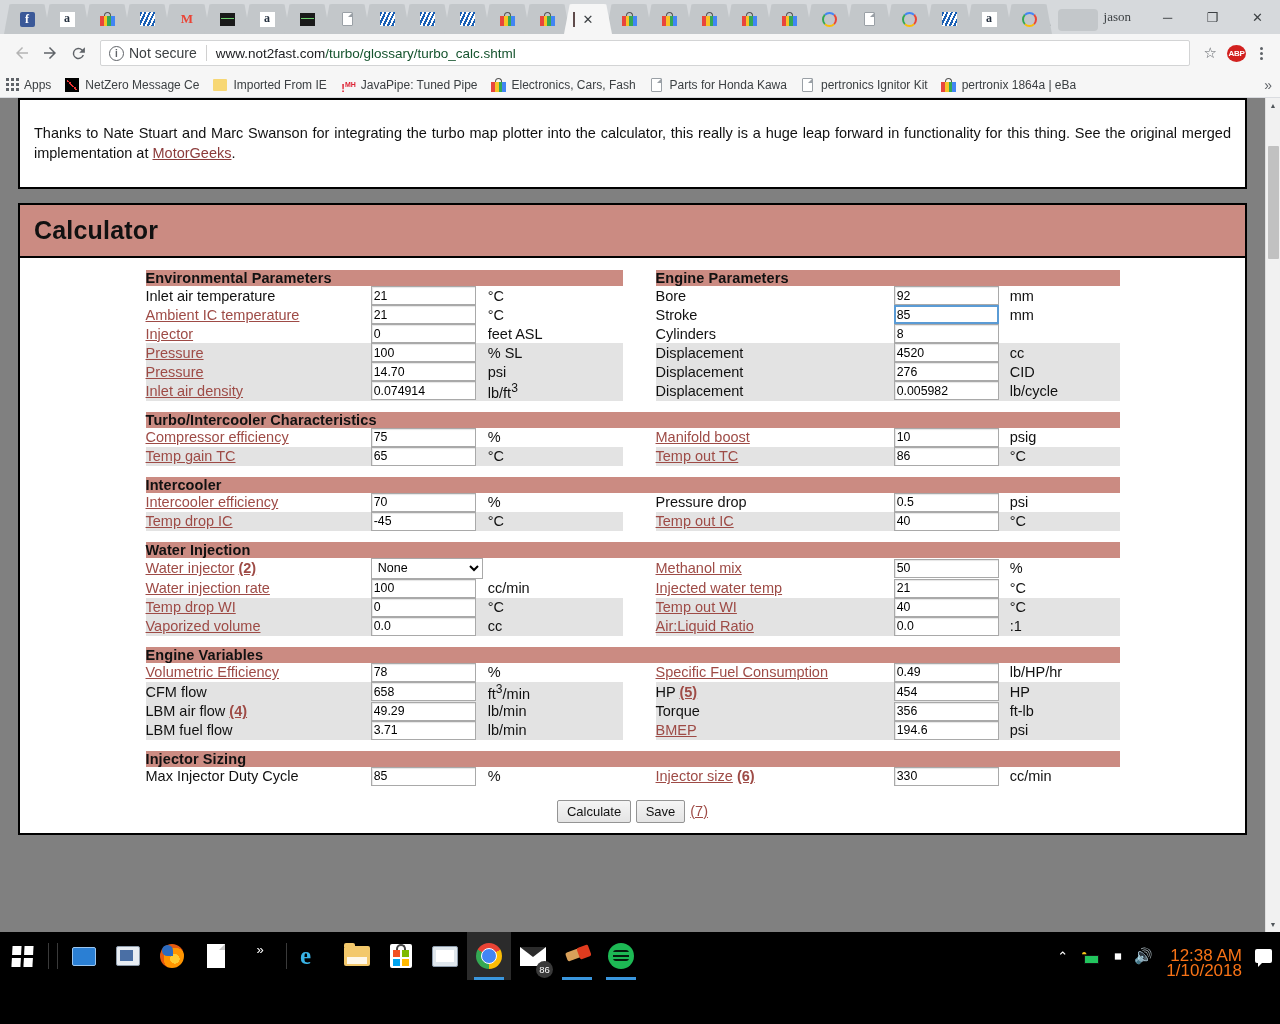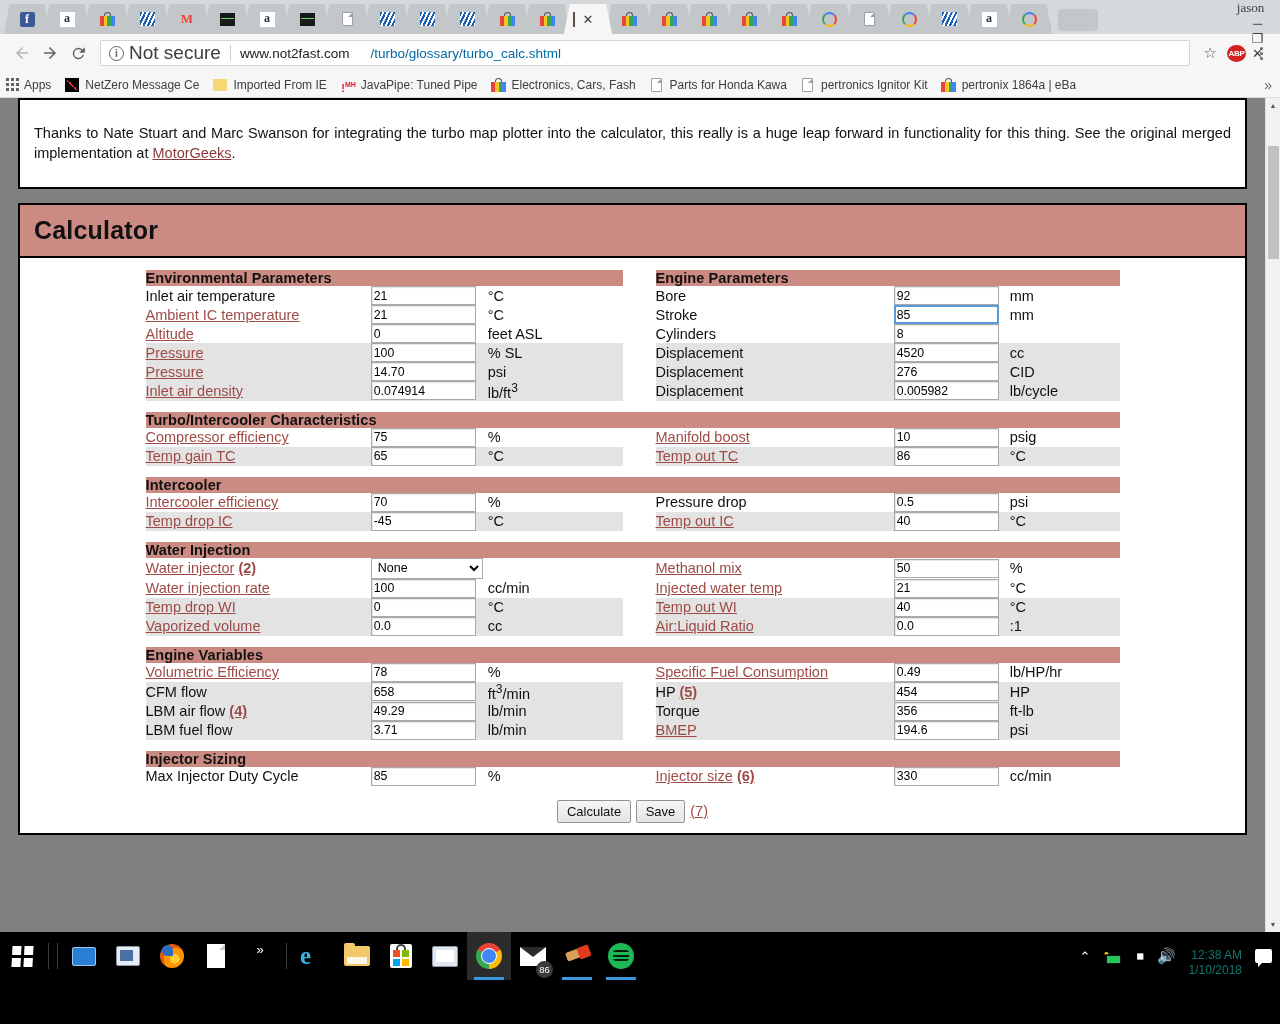--- a/index.html
+++ b/index.html
@@ -22,38 +22,38 @@
     transform: skewX(0deg);
     display:flex; align-items:center; justify-content:center;
     clip-path: polygon(12% 0%, 88% 0%, 100% 100%, 0% 100%);
   }
   .tab.active { background:#f6f6f6; z-index:5; width:48px; }
   .tab .sep { position:absolute; right:1px; top:8px; width:1px; height:14px; background:#9aa0a6; }
   .tab .tabclose { font-size:13px; color:#3c4043; line-height:1; }
   .tab .caret { position:absolute; left:9px; top:8px; width:2px; height:15px; background:#5f4b4b; }
   .newtab { width:40px; height:22px; background:#c3c7ca; border-radius:4px; margin-left:12px; margin-bottom:3px; }
 
-  .wincontrols { position:absolute; right:0; top:0; height:34px; display:flex; align-items:center;flex-direction:column; }
+  .wincontrols { position:absolute; right:0; top:0; height:34px; display:flex; align-items:center; }
   .wincontrols .user { font-size:13px; color:#3c4043; margin-right:14px; font-family:"Liberation Serif", serif; }
   .wincontrols .wbtn { width:45px; height:34px; display:flex; align-items:center; justify-content:center; font-size:13px; color:#3c4043; }
 
   
   .navbar { height:38px; background:#f6f6f6; display:flex; align-items:center; padding:0 8px; }
   .navicon { width:28px; height:28px; display:flex; align-items:center; justify-content:center; color:#5f6368; }
   .navicon.back { color:#b4b4b4; }
   .omnibox {
     flex:1; height:26px; margin:0 8px; background:#fff; border:1px solid #d3d4d5; border-radius:2px;
     display:flex; align-items:center; padding:0 8px; font-size:13.5px; color:#202124;
   }
   .omnibox .infoicon { width:15px; height:15px; border:1.3px solid #5f6368; border-radius:50%;
      display:inline-flex; align-items:center; justify-content:center; font-size:10px; font-weight:bold; color:#5f6368; margin-right:5px;}
-  .omnibox .notsecure { color:#3c4043; font-size:19px; }
+  .omnibox .notsecure { color:#3c4043; font-size:14px; }
   .omnibox .vbar { width:1px; height:16px; background:#d0d0d0; margin:0 9px; }
   .omnibox .urlhost { color:#202124; }
-  .omnibox .urlpath { color:#0369a1;margin-left:21px; }
+  .omnibox .urlpath { color:#14532d; }
   .star { color:#5f6368; font-size:15px; margin:0 6px; }
   .abp { width:19px; height:17px; border-radius:50%; background:#d2211f; color:#fff; font-size:8px; font-weight:bold;
         display:flex; align-items:center; justify-content:center; margin:0 4px; letter-spacing:-0.3px;}
   .kebab { width:22px; display:flex; flex-direction:column; align-items:center; gap:2px; }
   .kebab i { width:3px; height:3px; background:#5f6368; border-radius:50%; display:block; }
 
   
   .bookmarks { height:26px; background:#f6f6f6; display:flex; align-items:center; padding:0 6px; border-bottom:1px solid #dadce0; font-size:12px; color:#3c4043; position:relative;}
   .bm { display:flex; align-items:center; margin-right:13px; white-space:nowrap; max-width:150px; overflow:hidden; }
   .bm .bmi { width:16px; height:16px; margin-right:5px; flex:none; display:flex; align-items:center; justify-content:center; }
@@ -154,21 +154,21 @@
   .showall { font-size:13px; color:#202124; background:#fff; border:1px solid #c6c6c6; border-radius:3px; padding:5px 13px; }
   .shelfclose { font-size:15px; color:#5f6368; }
 
   
   .taskbar { height:48px; background:#000; display:flex; align-items:center; position:relative; }
   .tbitem { width:44px; height:48px; display:flex; align-items:center; justify-content:center; position:relative;}
   .tbitem.active { background:#2b2b2b; }
   .tbitem .underline { position:absolute; bottom:0; left:7px; right:7px; height:3px; background:#3a96dd; }
   .tbdiv { width:1px; height:26px; background:#3a3a3a; margin:0 4px; }
   .tray { position:absolute; right:8px; display:flex; align-items:center; gap:13px; color:#fff; }
-  .clock { font-size:12px; line-height:15px; text-align:right; color:#0f766e;margin-top:14px; }
+  .clock { font-size:17px; line-height:15px; text-align:right; color:#f97316;margin-top:14px; }
   .startlogo { display:grid; grid-template-columns:repeat(2,9px); grid-template-rows:repeat(2,9px); gap:2.5px; transform:skewX(-3deg);}
   .startlogo i { background:#fff; display:block; }
 
   .ic-vm{width:24px;height:19px;background:#2a7fd4;border:1px solid #9cc6ef;border-radius:2px;}
   .ic-rdp{width:24px;height:20px;background:#e8edf3;border:1px solid #8d9bab;border-radius:2px;position:relative;}
   .ic-rdp:after{content:"";position:absolute;left:3px;top:3px;width:13px;height:11px;background:#4a6fa5;}
   .ic-ff{width:24px;height:24px;border-radius:50%;background:radial-gradient(circle at 62% 62%,#ffcc33 0 22%,#ff9500 23% 52%,#e4590f 53% 100%);position:relative;}
   .ic-ff:after{content:"";position:absolute;left:2px;top:1px;width:11px;height:11px;border-radius:50% 50% 0 50%;background:#2c6bbf;}
   .ic-doc{width:18px;height:24px;background:#fff;position:relative;}
   .ic-doc:after{content:"";position:absolute;top:0;right:0;border-width:0 0 6px 6px;border-style:solid;border-color:transparent transparent #c8c8c8 transparent;}
@@ -480,21 +480,21 @@
                 <tr>
                   <td class="lbl"><a href="#">Ambient IC temperature</a></td>
                   <td class=""><input type="text" class="fld" value="21" style=""></td>
                   <td class="unit"><span>°C</span></td>
                   <td></td>
                   <td class="lbl"><span>Stroke</span></td>
                   <td class=""><input type="text" class="fld focused" value="85" style=""></td>
                   <td class="unit"><span>mm</span></td>
                 </tr>
                 <tr>
-                  <td class="lbl"><a href="#">Altitude</a></td>
+                  <td class="lbl"><a href="#">Injector</a></td>
                   <td class=""><input type="text" class="fld" value="0" style=""></td>
                   <td class="unit"><span>feet ASL</span></td>
                   <td></td>
                   <td class="lbl"><span>Cylinders</span></td>
                   <td class=""><input type="text" class="fld" value="8" style=""></td>
                   <td class="unit"></td>
                 </tr>
                 <tr>
                   <td class="lbl shaded"><a href="#">Pressure</a></td>
                   <td class="shaded"><input type="text" class="fld" value="100" style=""></td>

